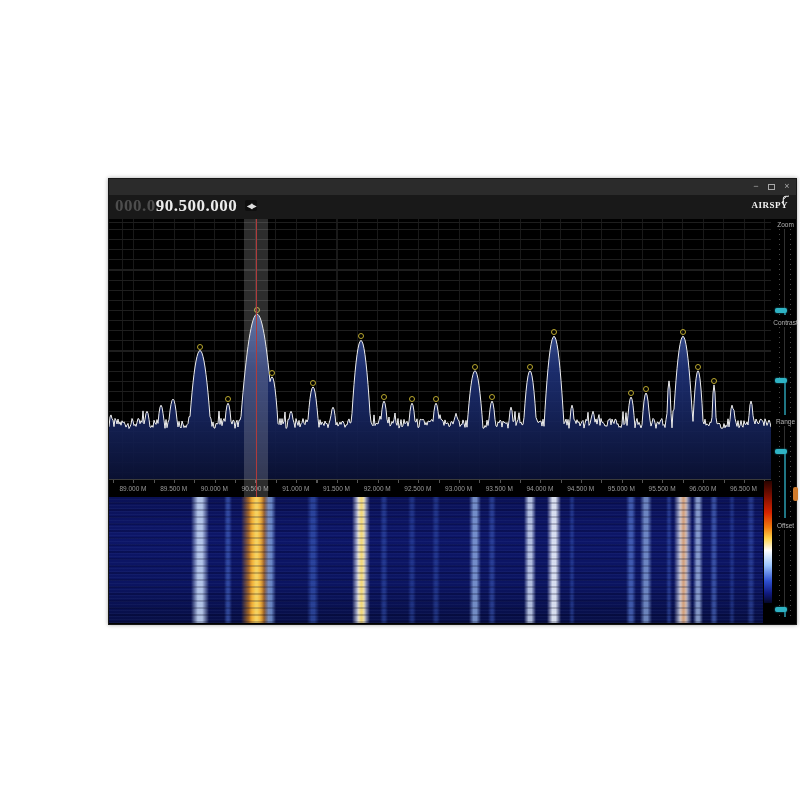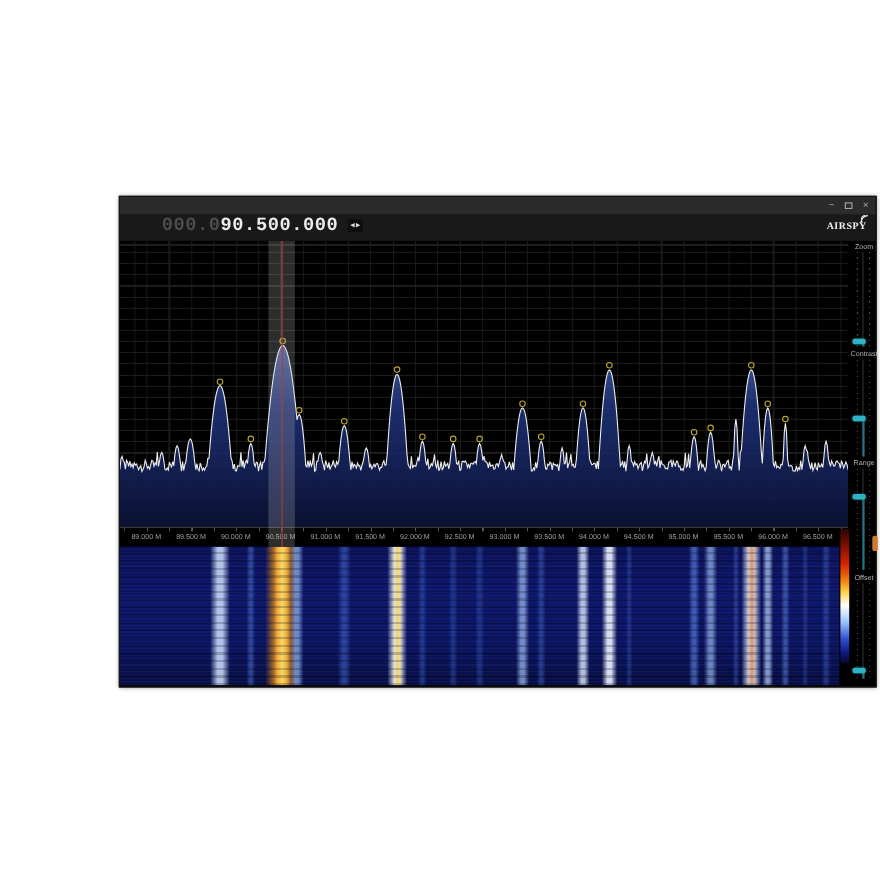--- a/index.html
+++ b/index.html
@@ -7,22 +7,22 @@
   #stage{position:relative;width:800px;height:800px;background:#fff;overflow:hidden;}
   #appwin{position:absolute;left:108px;top:178px;width:689px;height:447px;
     background:#000;border:1px solid #161616;box-sizing:border-box;box-shadow:0 0 4px rgba(0,0,0,.35);}
   
   #titlebar{position:absolute;left:0;top:0;width:100%;height:16px;background:#2b2b2b;border-bottom:1px solid #232323;}
   #wincontrols{position:absolute;right:4px;top:3px;display:flex;gap:7px;align-items:center;}
   .winbtn{color:#a8a8a8;font-size:9px;line-height:9px;width:10px;text-align:center;cursor:default;}
   .maxbox{width:7px;height:6px;border:1px solid #a8a8a8;box-sizing:border-box;margin-top:1px;}
   
   #freqbar{position:absolute;left:0;top:16px;width:100%;height:24px;background:#191919;}
-  #tuner{position:absolute;left:6px;top:1px;font-family:Liberation Mono, monospace;
-    font-size:17px;font-weight:600;letter-spacing:.5px;white-space:nowrap;margin-left:32px;}
+  #tuner{position:absolute;left:6px;top:1px;font-family:Liberation Serif, serif;
+    font-size:17px;font-weight:600;letter-spacing:.5px;white-space:nowrap;}
   #tuner .dim{color:#4d4d4d;} #tuner .lit{color:#ececec;}
   #stepArrows{display:inline-block;margin-left:8px;background:#0e0e0e;border-radius:2px;
     padding:0 2px;font-size:10px;color:#dcdcdc;vertical-align:2px;letter-spacing:-1px;}
   #brand{position:absolute;right:8px;top:5px;color:#f2f2f2;font-weight:bold;
     font-size:9px;letter-spacing:.5px;font-family:"Liberation Serif","DejaVu Serif",serif;}
   #brand svg{position:absolute;right:-4px;top:-7px;}
   
   #spectrum{position:absolute;left:0;top:40px;width:662px;height:260px;background:#000;
     background-image:
       repeating-linear-gradient(to bottom,#1e1e1e 0 1px,transparent 1px 10.125px),

